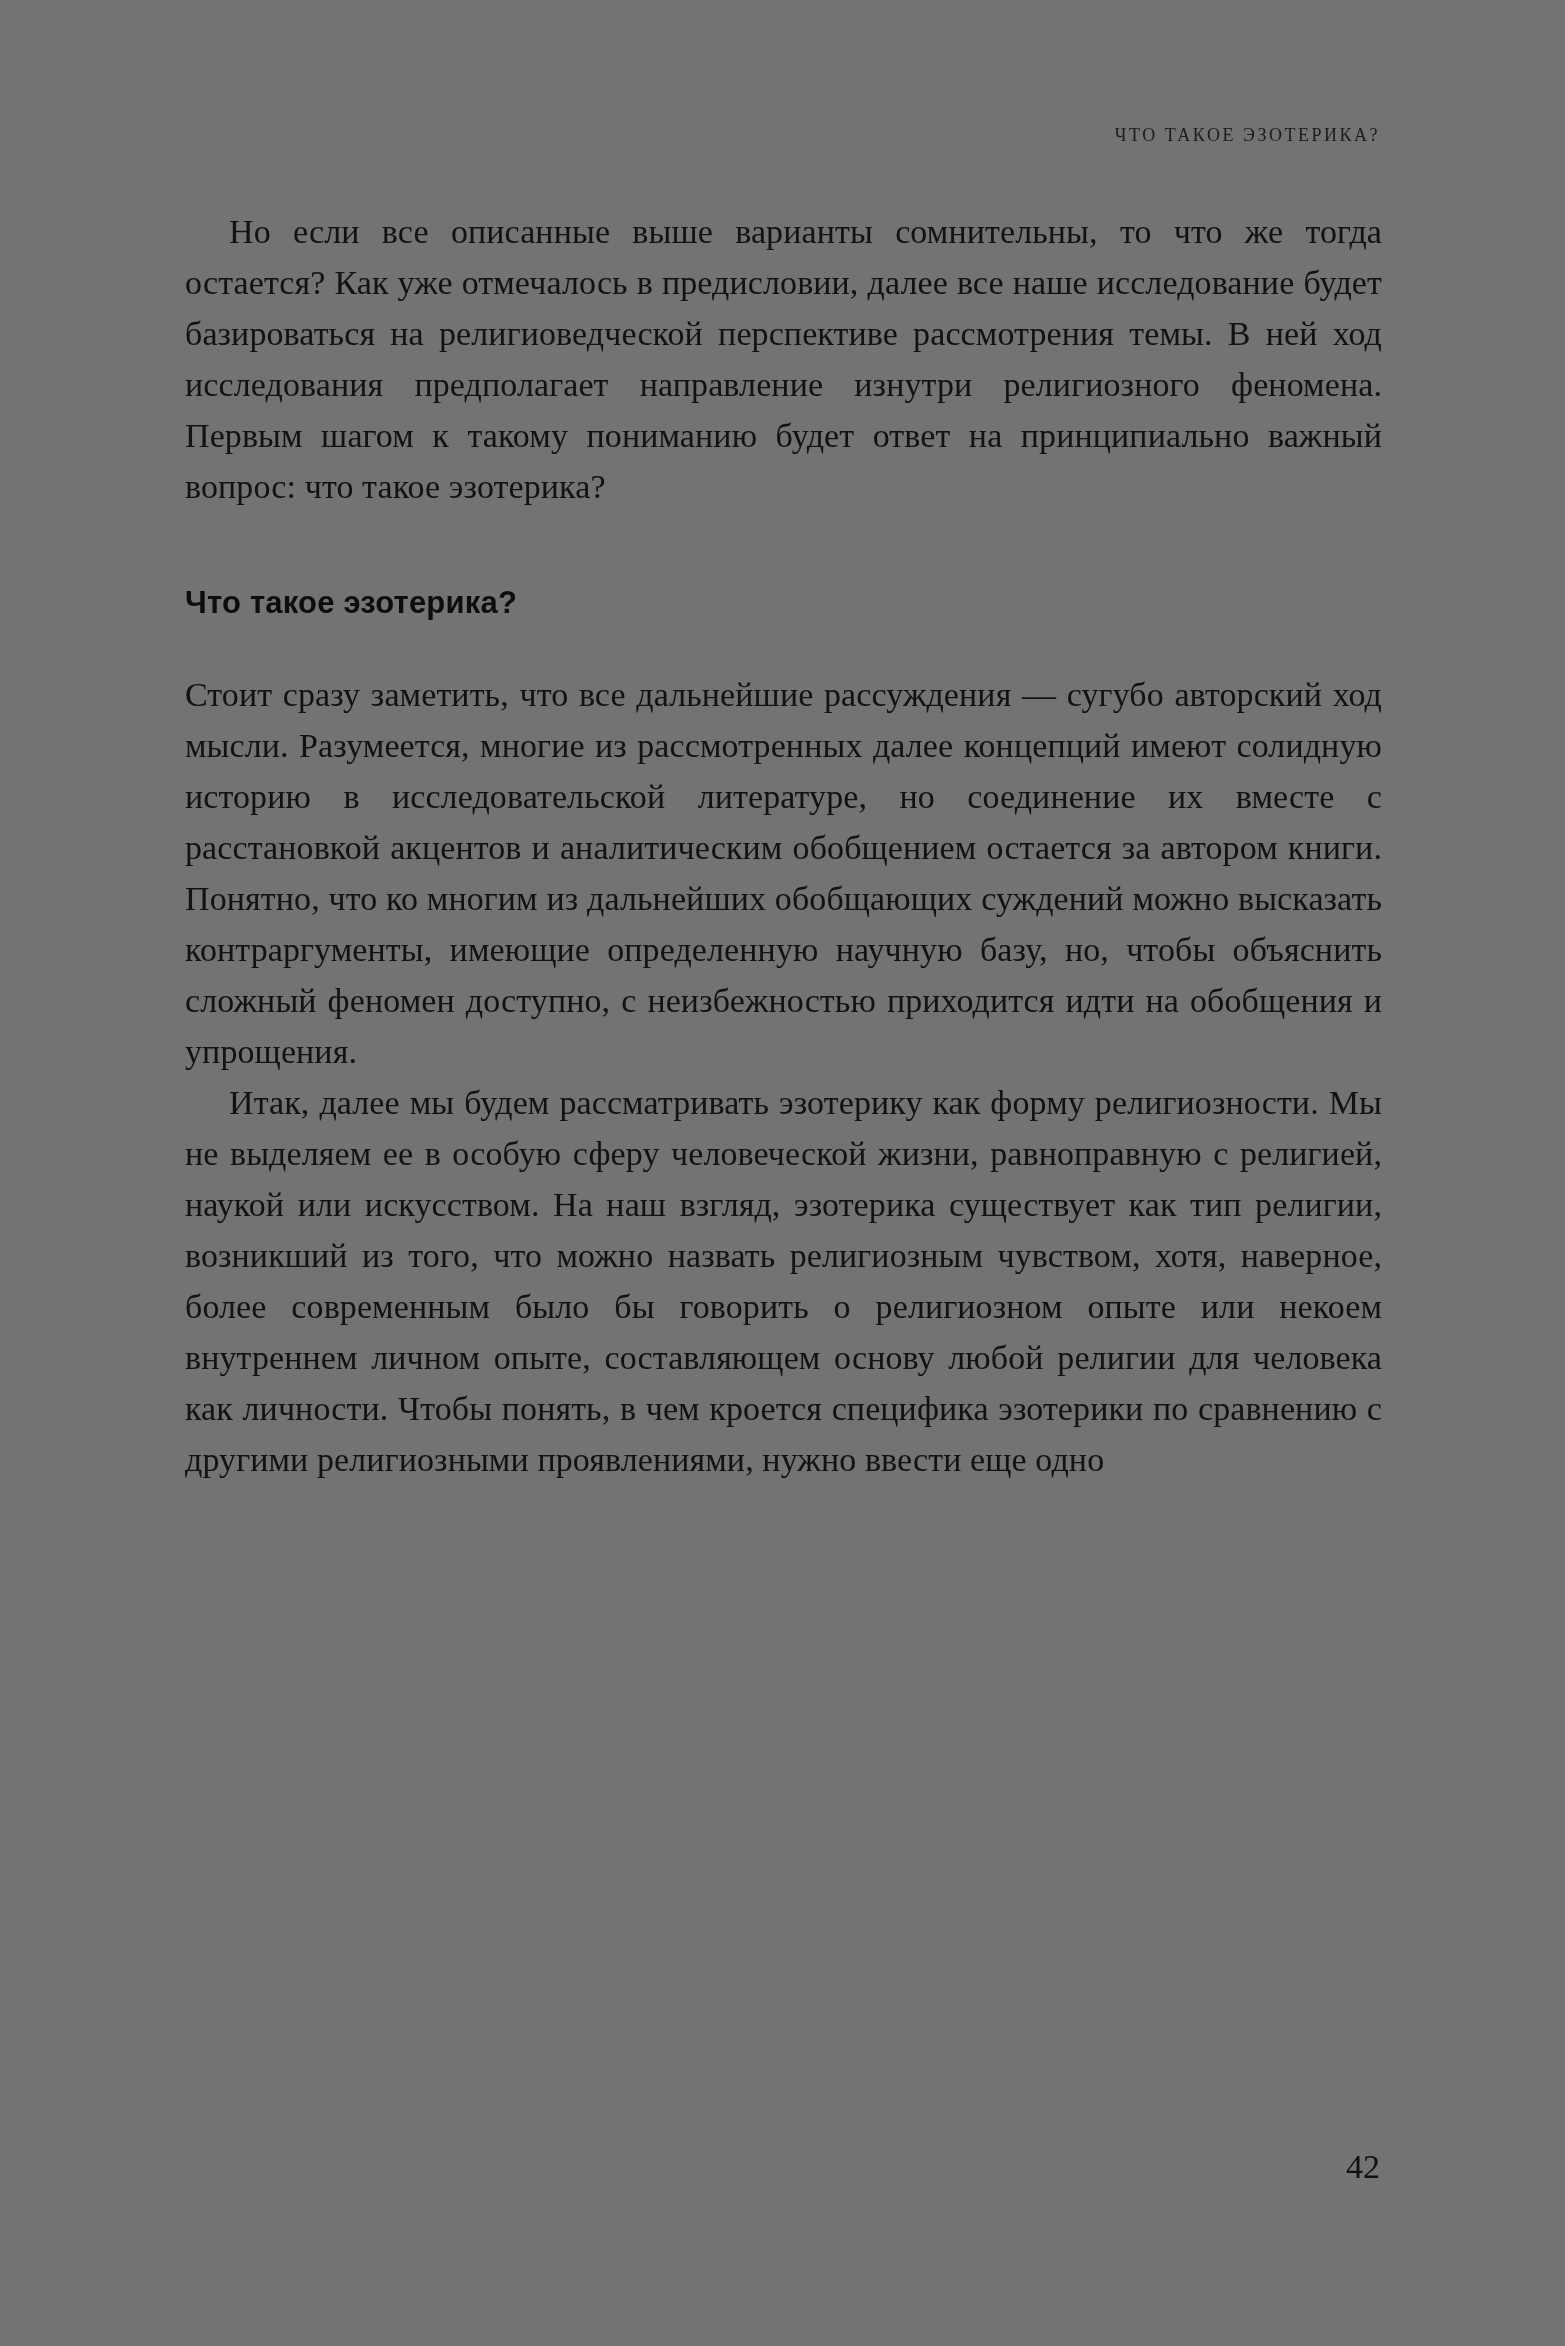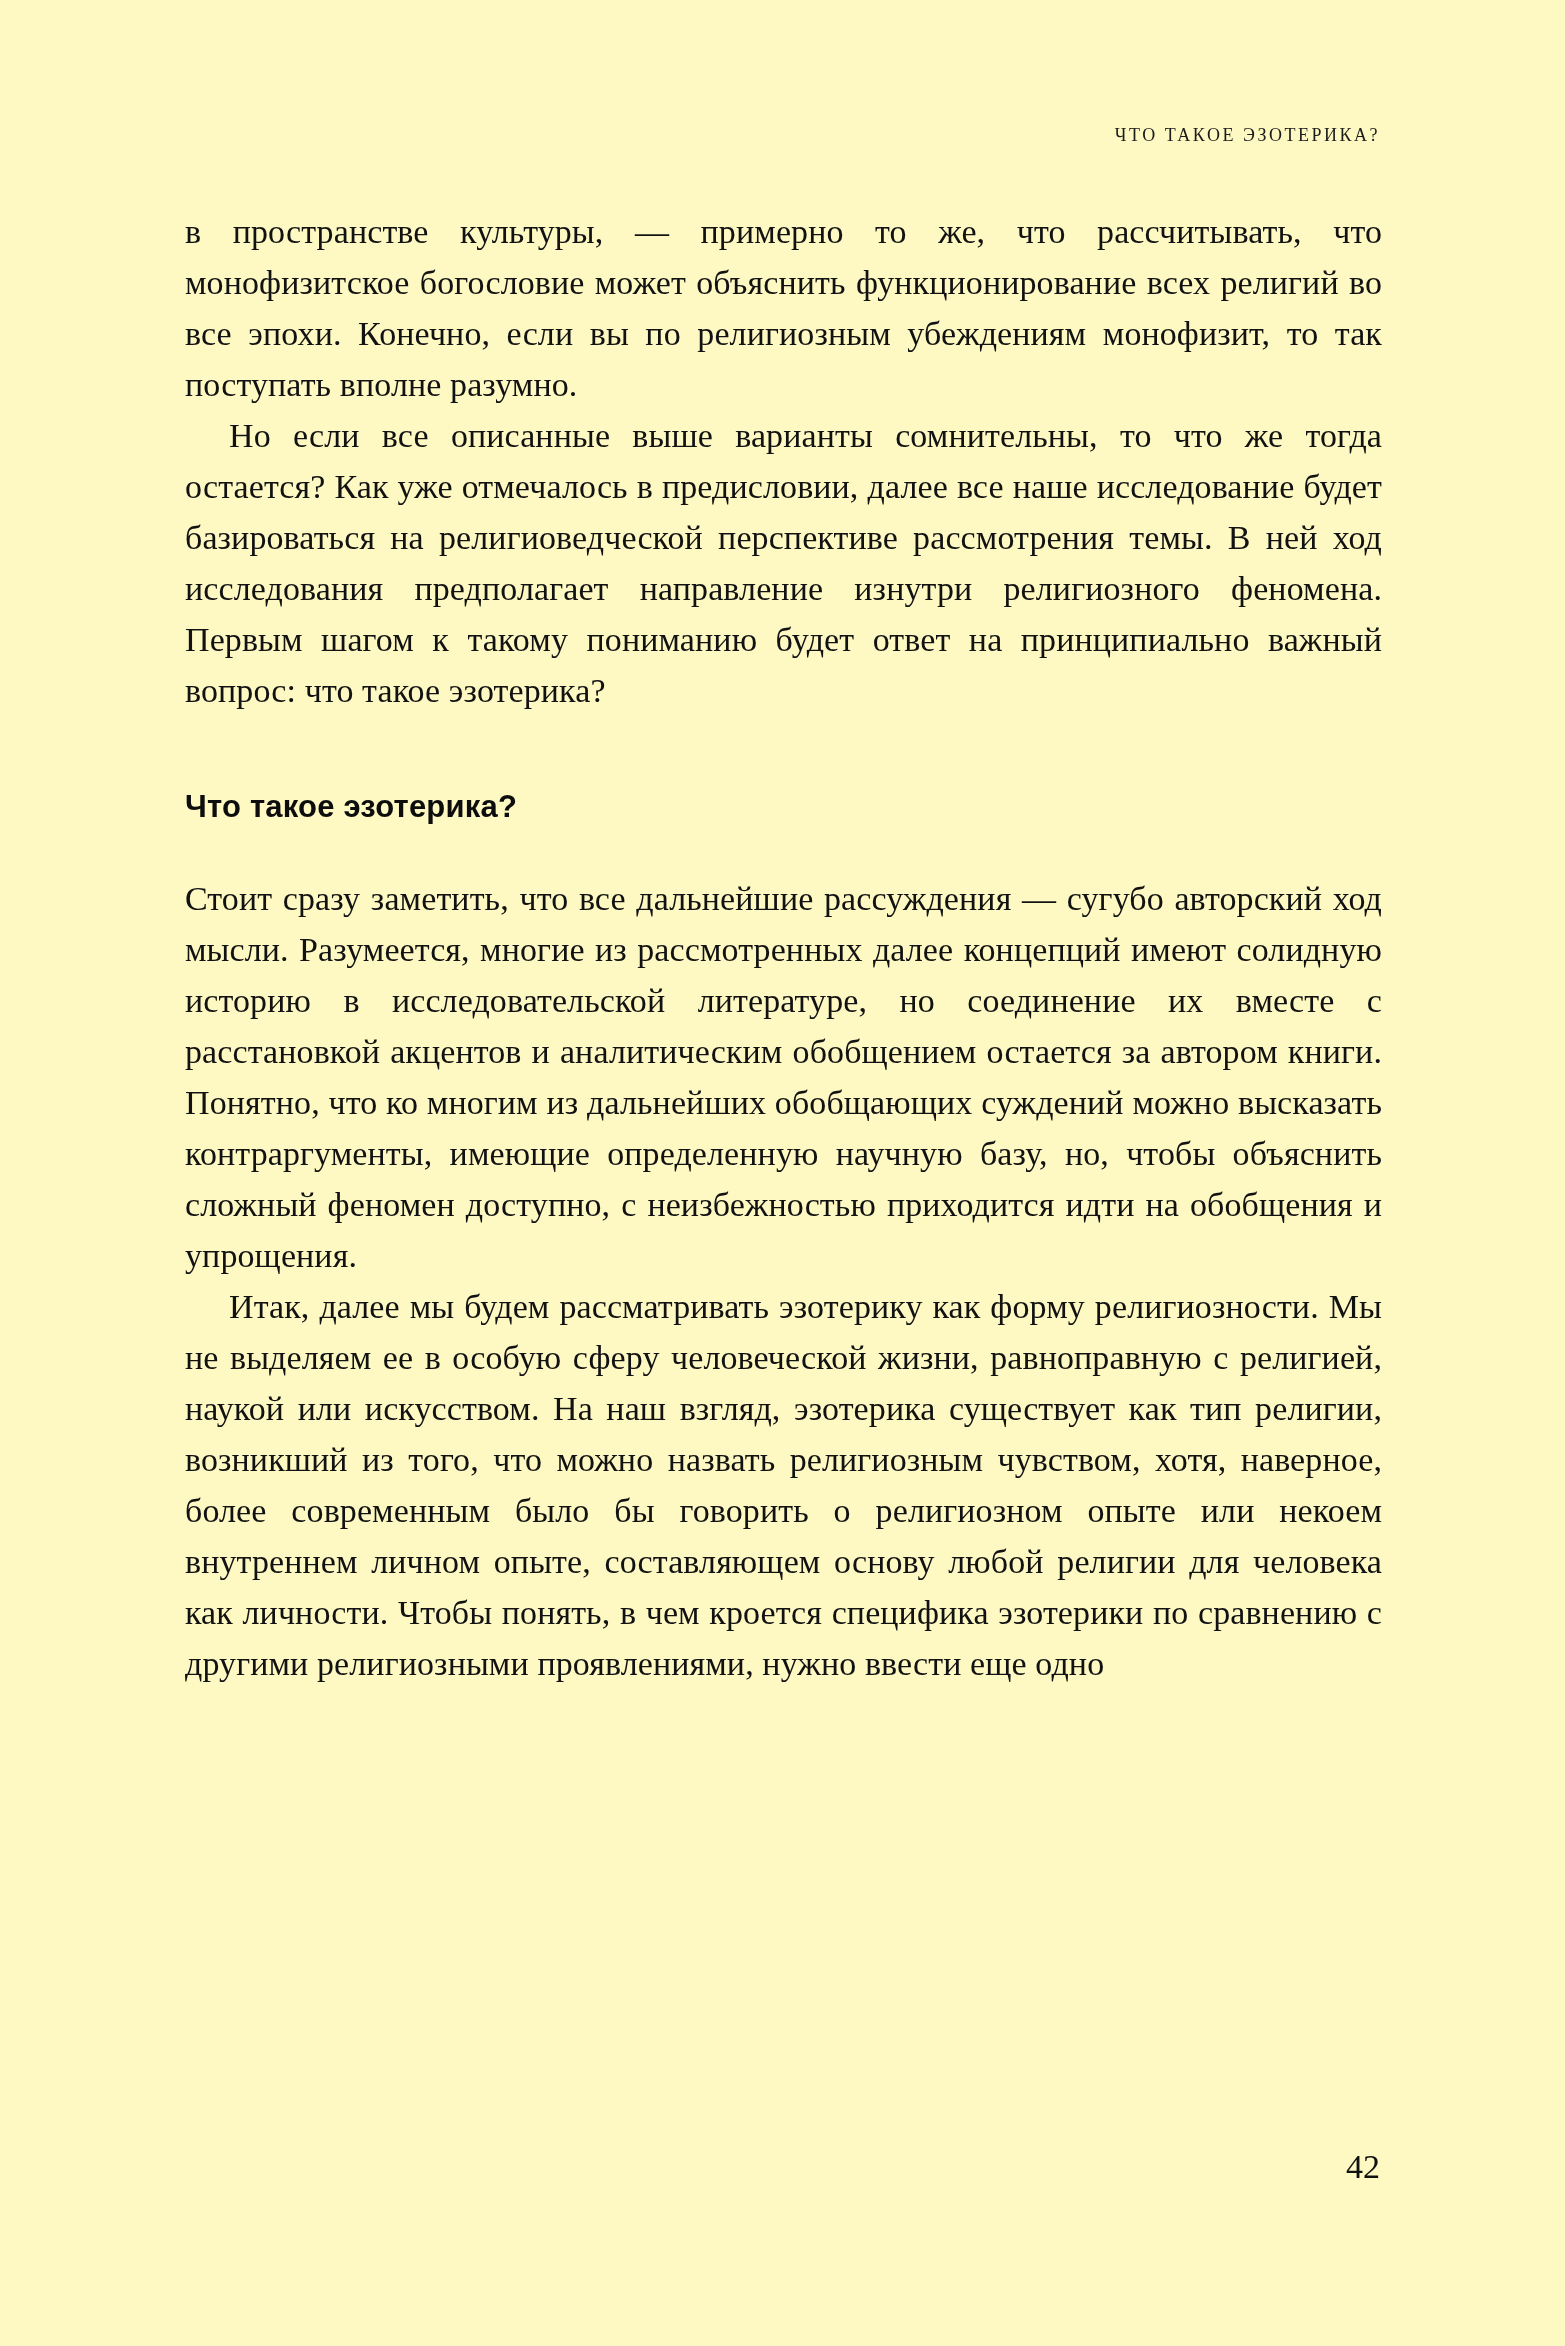--- a/index.html
+++ b/index.html
@@ -11,21 +11,21 @@
     width: 1565px;
     height: 2347px;
     position: relative;
     font-family: "Liberation Serif", serif;
     color: #1a1a1a;
     overflow: hidden;
   }
   .page {
     position: absolute;
     inset: 0;
-    background: #fef9c3;
+    background: #737373;
   }
   .running-head {
     position: absolute;
     top: 125px;
     right: 185px;
     font-family: "Liberation Serif", serif;
     font-size: 18px;
     letter-spacing: 2.5px;
     color: #1c1c1c;
     text-transform: uppercase;
@@ -72,21 +72,20 @@
 </style>
 </head>
 <body>
 
 <div class="page">
 
   <div class="running-head">Что такое эзотерика?</div>
 
   <div class="content">
 
-    <p class="body-text">в пространстве культуры, — примерно то же, что рассчитывать, что монофизитское богословие может объяснить функционирование всех религий во все эпохи. Конечно, если вы по религиозным убеждениям монофизит, то так поступать вполне разумно.</p>
 
     <p class="body-text indent">Но если все описанные выше варианты сомнительны, то что же тогда остается? Как уже отмечалось в предисловии, далее все наше исследование будет базироваться на религиоведческой перспективе рассмотрения темы. В ней ход исследования предполагает направление изнутри религиозного феномена. Первым шагом к такому пониманию будет ответ на принципиально важный вопрос: что такое эзотерика?</p>
 
     <div class="gap-before-heading"></div>
 
     <h2 class="section-heading">Что такое эзотерика?</h2>
 
     <div class="gap-after-heading"></div>
 
     <p class="body-text">Стоит сразу заметить, что все дальнейшие рассуждения — сугубо авторский ход мысли. Разумеется, многие из рассмотренных далее концепций имеют солидную историю в исследовательской литературе, но соединение их вместе с расстановкой акцентов и аналитическим обобщением остается за автором книги. Понятно, что ко многим из дальнейших обобщающих суждений можно высказать контраргументы, имеющие определенную научную базу, но, чтобы объяснить сложный феномен доступно, с неизбежностью приходится идти на обобщения и упрощения.</p>

